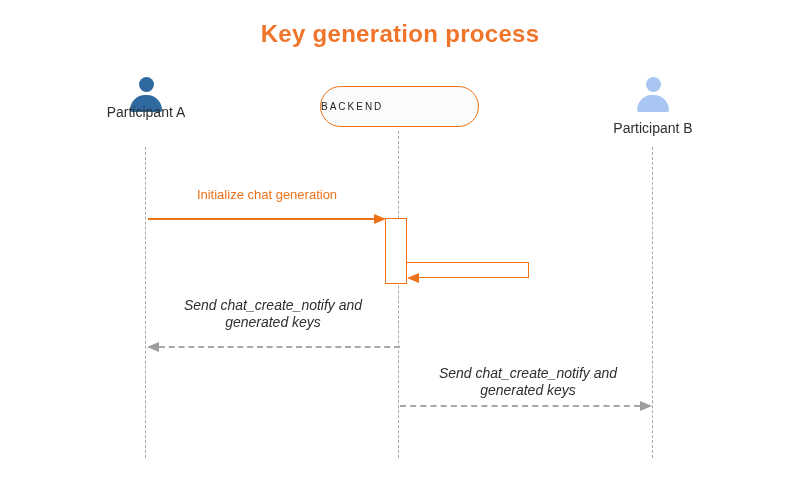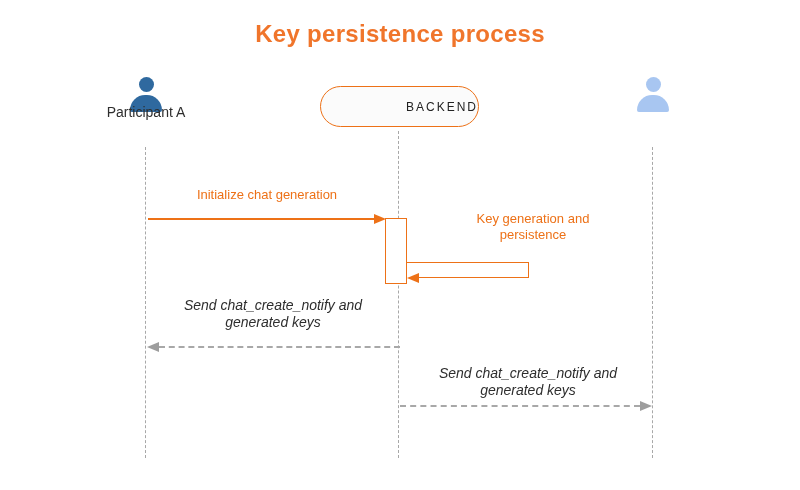--- a/index.html
+++ b/index.html
@@ -19,22 +19,22 @@
   .blue-dark  { background:var(--blue-dark,#2F699F); }
   .blue-light { background:var(--blue-light,#A8C6F1); }
   .actor-label {
     position:absolute; width:130px; text-align:center;
     font-size:14px; color:var(--text-dark,#2E2E2E);
   }
   .backend-box {
     position:absolute; left:320px; top:86px; width:157px; height:39px;
     border:1.5px solid var(--orange,#ED7117); border-radius:22px;
     background:var(--backend-fill,#FBFBFB);
-    display:flex; align-items:center; justify-content:flex-end;
-    font-size:12px; letter-spacing:2px; color:#222222; z-index:2;
+    display:flex; align-items:center; justify-content:flex-start;
+    font-size:10px; letter-spacing:2px; color:#222222; z-index:2;
   }
   .lifeline { position:absolute; width:0; border-left:1.5px dashed var(--gray-line,#A8A8A8); z-index:1; }
   .lifeline-a       { left:145px; top:147px; height:311px; }
   .lifeline-backend { left:398px; top:131px; height:327px; }
   .lifeline-b       { left:652px; top:147px; height:311px; }
   .activation {
     position:absolute; left:385px; top:218px; width:20px; height:64px;
     border:1.5px solid var(--orange,#ED7117); background:#ffffff; z-index:3;
   }
   
@@ -53,48 +53,48 @@
   
   .msg-label { position:absolute; text-align:center; line-height:1.2; }
   .msg-orange { color:var(--orange,#ED7117); font-size:13px; }
   .msg-dark   { color:var(--text-dark,#2E2E2E); font-size:14px; line-height:1.22;font-style:italic; }
 </style>
 </head>
 <body>
 
 <div class="canvas">
 
-  <div class="title">Key persistence process</div>
+  <div class="title">Key generation process</div>
 
   <div class="person-icon" style="left:129px; top:77px;">
     <div class="person-head blue-dark"></div>
     <div class="person-body blue-dark"></div>
   </div>
   <div class="actor-label" style="left:81px; top:104px;">Participant A</div>
 
   <div class="backend-box">
     <span>BACKEND</span>
   </div>
 
   <div class="person-icon" style="left:636px; top:77px;">
     <div class="person-head blue-light"></div>
     <div class="person-body blue-light"></div>
   </div>
+  <div class="actor-label" style="left:588px; top:120px;">Participant B</div>
 
   <div class="lifeline lifeline-a"></div>
   <div class="lifeline lifeline-backend"></div>
   <div class="lifeline lifeline-b"></div>
 
   <div class="msg-label msg-orange" style="left:157px; top:187px; width:220px;">Initialize chat generation</div>
   <div class="line-solid" style="left:148px; top:218px; width:227px;"></div>
   <div class="arrowhead ah-right-orange" style="left:374px; top:214px;"></div>
 
   <div class="activation"></div>
 
-  <div class="msg-label msg-orange" style="left:450px; top:211px; width:166px;">Key generation and persistence</div>
   <div class="loop-seg loop-top"></div>
   <div class="loop-seg loop-right"></div>
   <div class="loop-seg loop-bottom"></div>
   <div class="arrowhead ah-left-orange" style="left:407px; top:273px;"></div>
 
   <div class="msg-label msg-dark" style="left:163px; top:297px; width:220px;">Send chat_create_notify and generated keys</div>
   <div class="line-dashed" style="left:159px; top:346px; width:241px;"></div>
   <div class="arrowhead ah-left-gray" style="left:147px; top:342px;"></div>
 
   <div class="msg-label msg-dark" style="left:413px; top:365px; width:230px;">Send chat_create_notify and generated keys</div>

